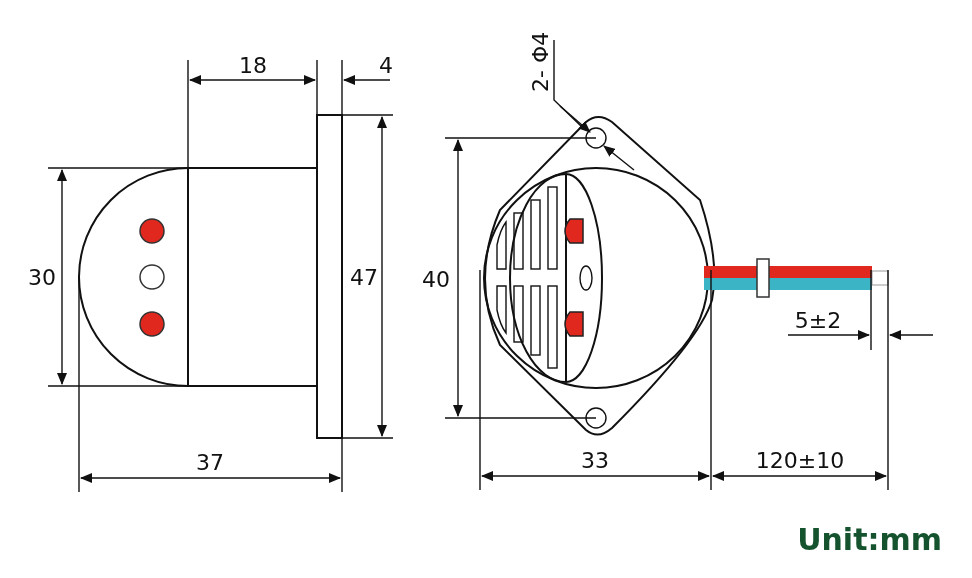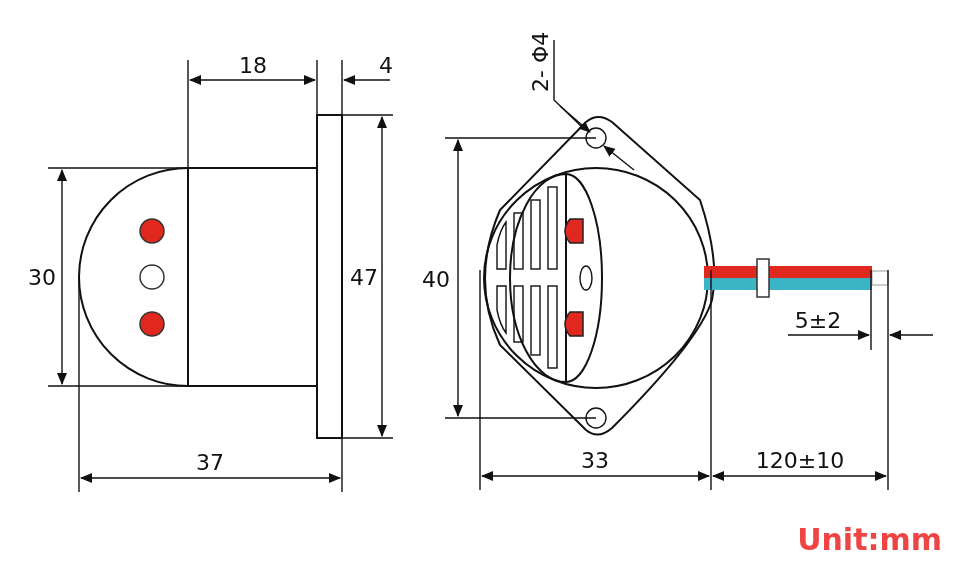--- a/index.html
+++ b/index.html
@@ -1,21 +1,21 @@
 <!DOCTYPE html>
 <html><head>
 <meta charset="utf-8">
 <style>
   html,body{margin:0;padding:0;background:#fff;}
   body{width:972px;height:578px;overflow:hidden;position:relative;font-family:"DejaVu Sans","Liberation Sans",sans-serif;}
   svg{position:absolute;left:0;top:0;}
   .ln{stroke:#111;stroke-width:2;fill:none;}
   .thin{stroke:#111;stroke-width:1.4;fill:none;}
   .dim{font-family:"DejaVu Sans",sans-serif;font-size:22px;fill:#111;}
-  .unit{position:absolute;right:30px;top:522px;font-family:"DejaVu Sans",sans-serif;font-weight:bold;font-size:30px;color:#ef4444;}
+  .unit{position:absolute;right:30px;top:522px;font-family:"DejaVu Sans",sans-serif;font-weight:bold;font-size:30px;color:#14532d;}
 </style>
 </head>
 <body>
 
 <svg width="972" height="578" viewBox="0 0 972 578">
   <defs>
     <marker id="ar" markerWidth="12" markerHeight="10" refX="11" refY="5" orient="auto-start-reverse" markerUnits="userSpaceOnUse">
       <path d="M0,0 L12,5 L0,10 z" fill="#111"></path>
     </marker>
   </defs>

